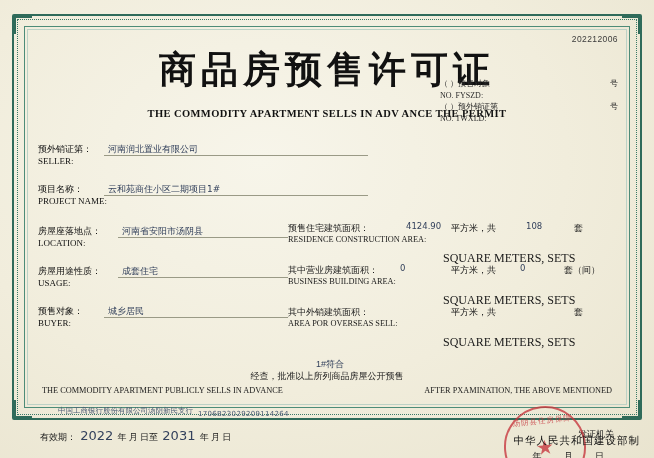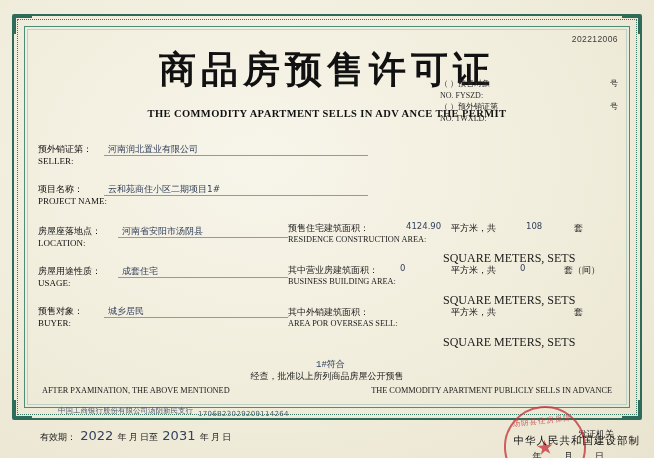--- a/index.html
+++ b/index.html
@@ -200,21 +200,21 @@
   .rrow .tao {
     position: absolute;
     top: 0; left: 286px;
     font-size: 9px;
   }
 
   .mid-note {
     position: absolute;
     left: 282px;
     top: 214px;
-    font-family: Liberation Mono, monospace;
+    font-family: Liberation Sans, sans-serif;
     font-size: 9px;
     color: #33415c;
   }
 
   .approve {
     position: absolute;
     left: 4px;
     right: 4px;
     top: 226px;
     font-size: 9px;
@@ -437,22 +437,22 @@
       </div>
 
       <div class="mid-note">1#符合</div>
 
       <div class="approve">
         <div class="line1">
           <span>经查，批准以上所列</span>
           <span>商品房屋公开预售</span>
         </div>
         <div class="line2">
+          <span>THE COMMODITY APARTMENT PUBLICLY SELLS IN ADVANCE</span>
           <span>AFTER PXAMINATION, THE ABOVE MENTIONED</span>
-          <span>THE COMMODITY APARTMENT PUBLICLY SELLS IN ADVANCE</span>
         </div>
       </div>
 
       <div class="bankline">中国工商银行股份有限公司汤阴新民支行</div>
       <div class="bankline2">1706B23029209114264</div>
 
       <div class="validity">
         <span>有效期：</span>
         <span class="hv">2022</span>
         <span>年    月    日至</span>

